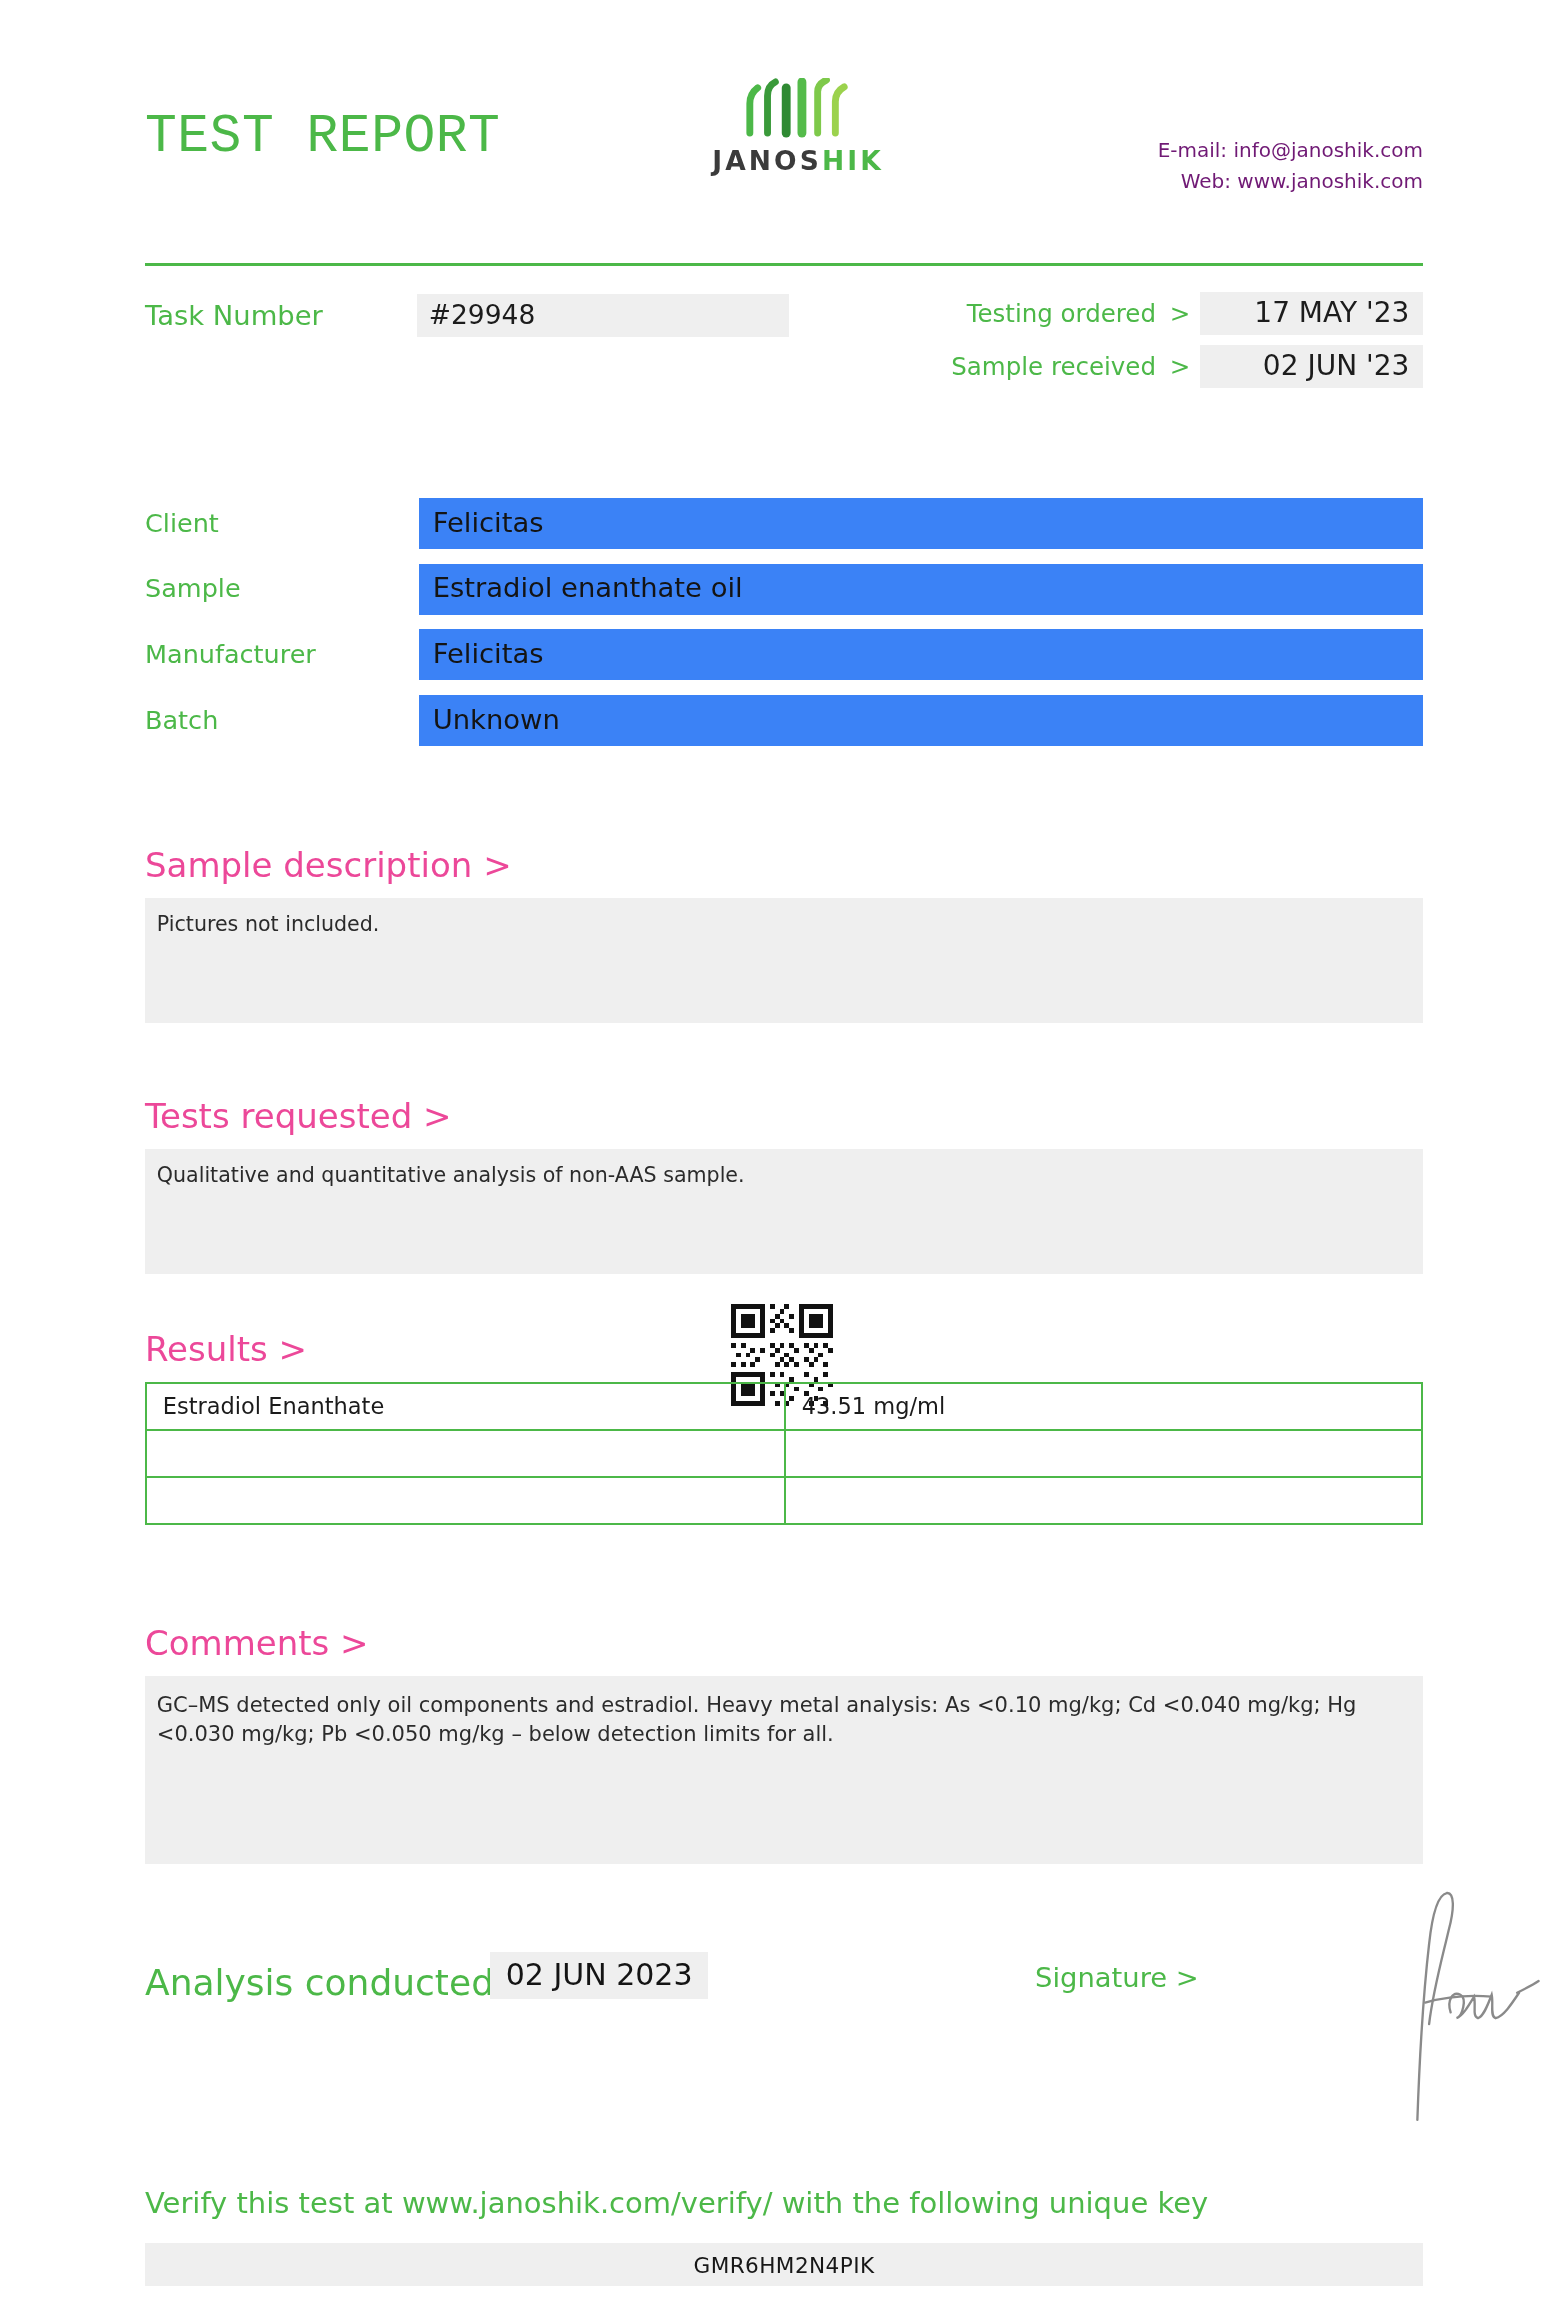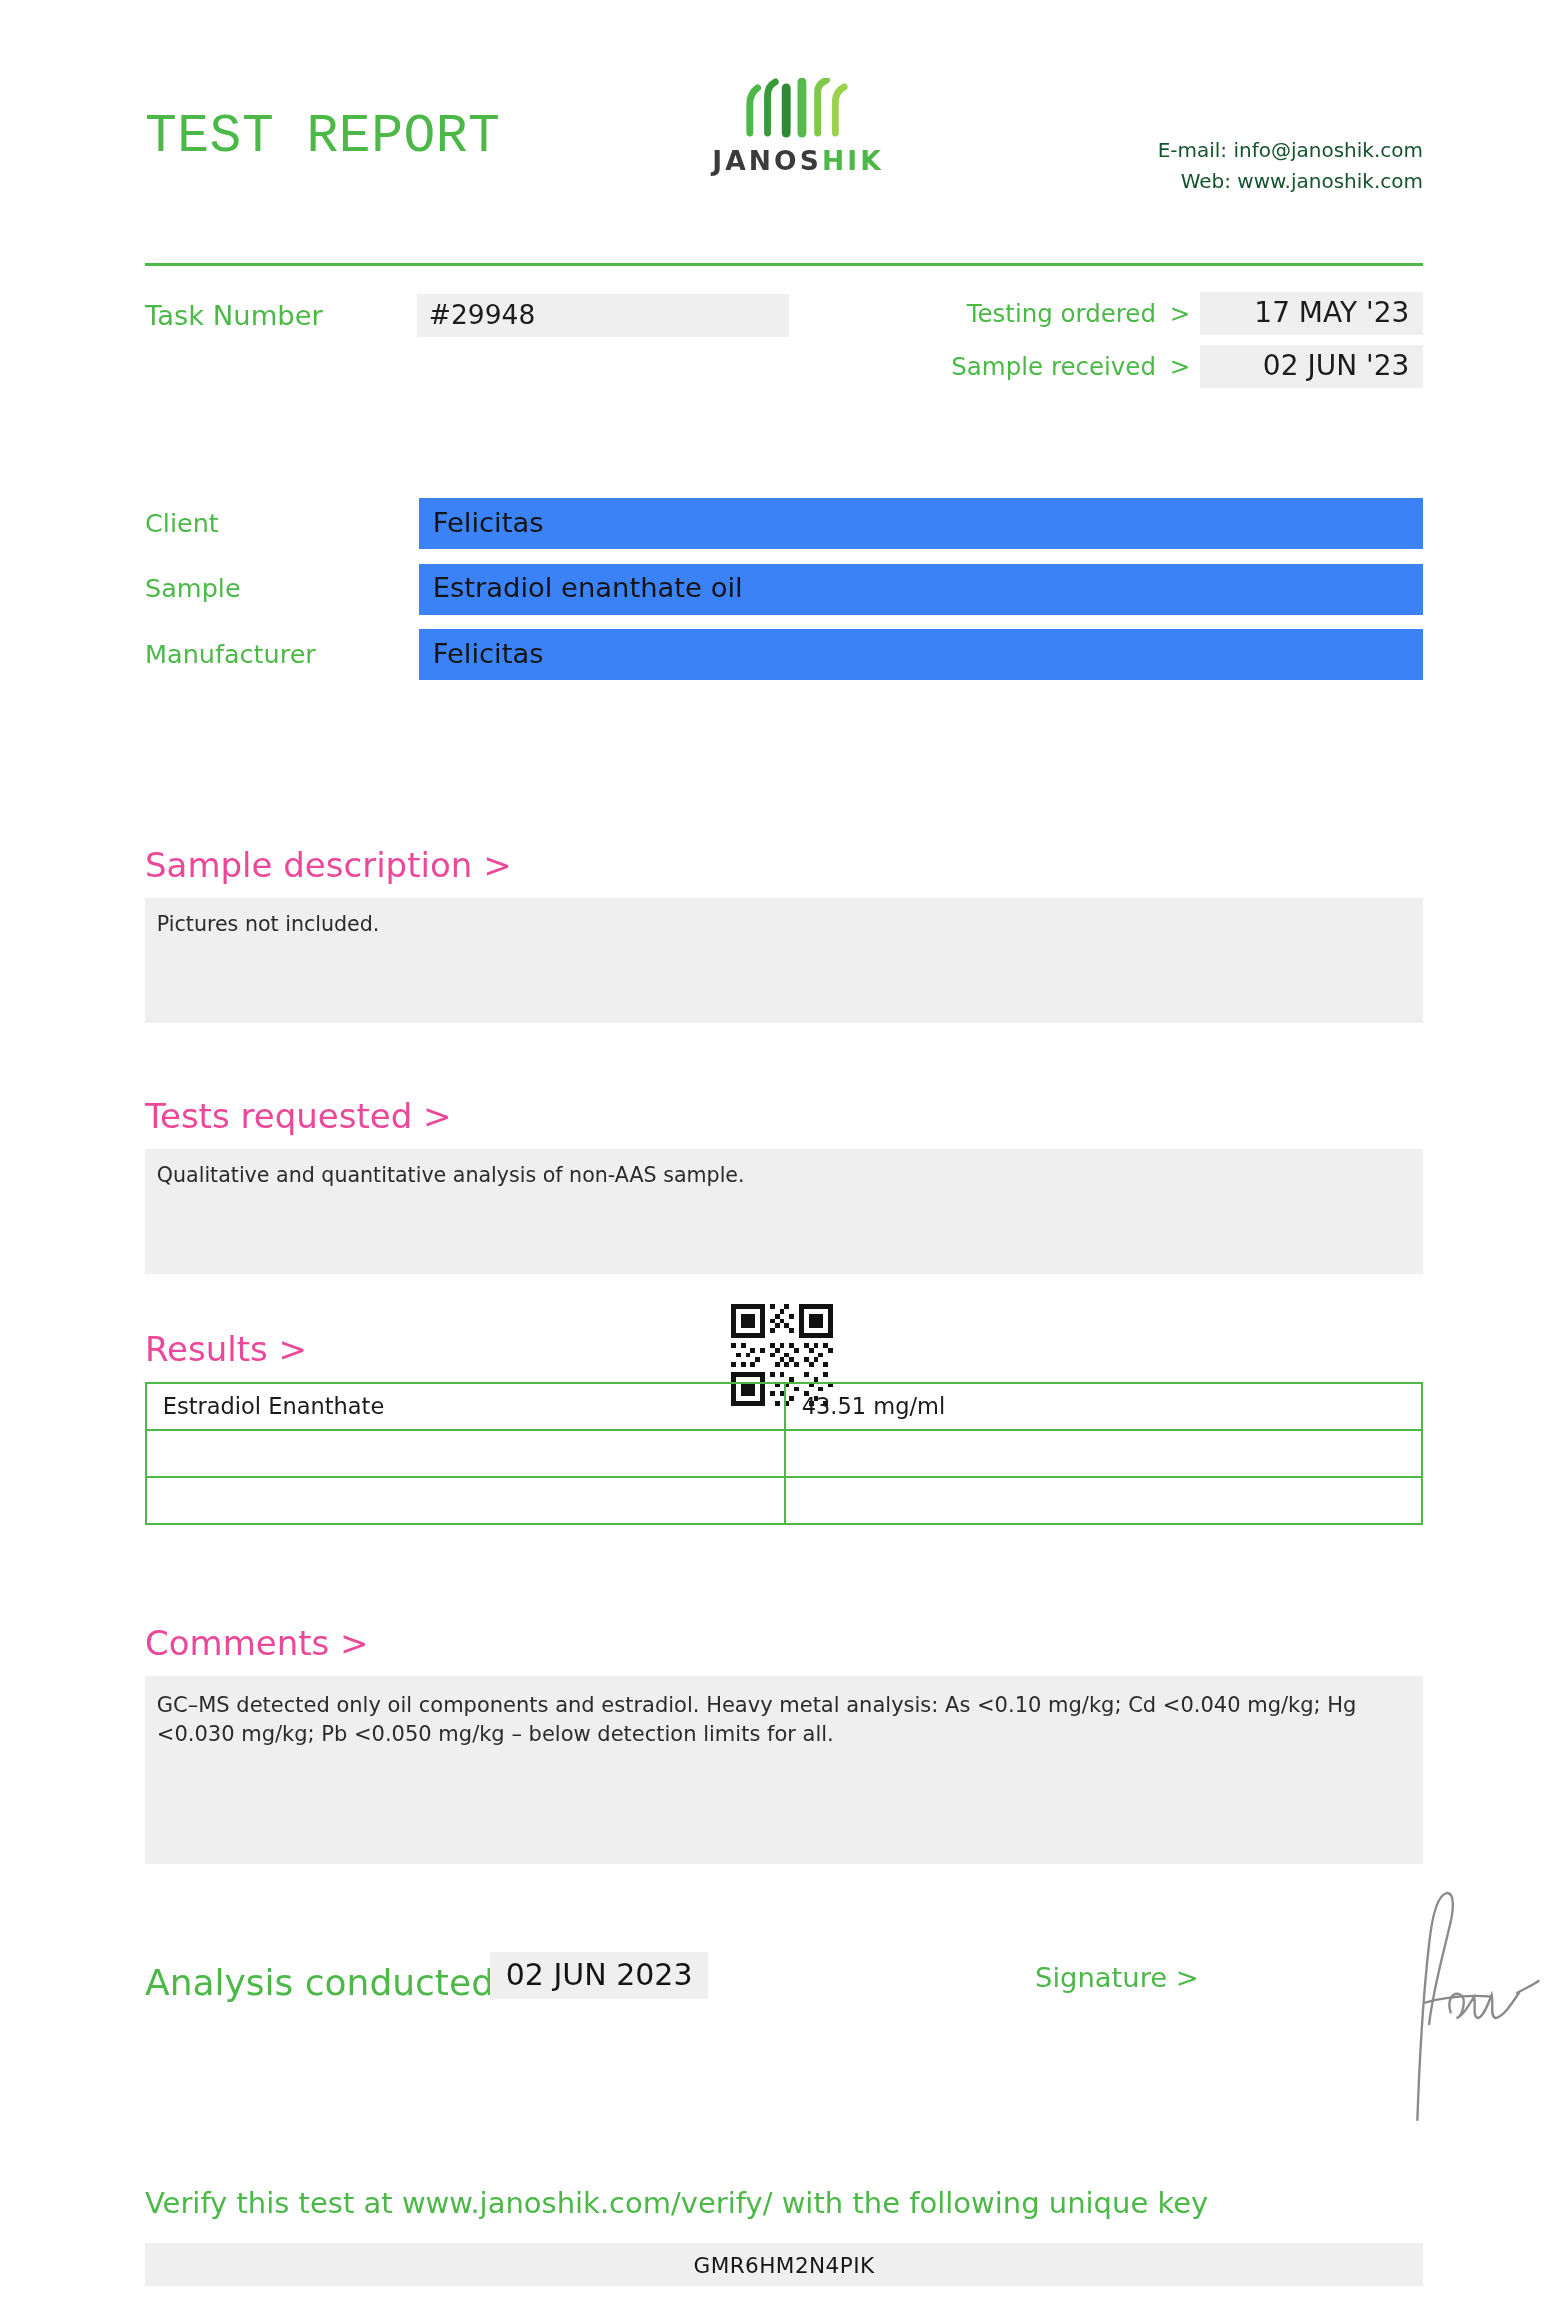--- a/index.html
+++ b/index.html
@@ -67,21 +67,21 @@
     color: #3b3b3b;
     white-space: nowrap;
   }
   .logo-text .g { color: #4cb848; }
   .contact {
     position: absolute;
     right: 0;
     top: 135px;
     text-align: right;
     font-size: 20px;
-    color: #14532d;
+    color: #701a75;
     line-height: 1.55;
     white-space: nowrap;
     margin-left: 44px;
   }
   .hr-green {
     position: absolute;
     left: 145px;
     top: 263px;
     width: 1278px;
     height: 2.9px;
@@ -362,20 +362,24 @@
       <div class="info-key">Client</div>
       <div class="info-val">Felicitas</div>
     </div>
     <div class="info-row">
       <div class="info-key">Sample</div>
       <div class="info-val">Estradiol enanthate oil</div>
     </div>
     <div class="info-row">
       <div class="info-key">Manufacturer</div>
       <div class="info-val">Felicitas</div>
+    </div>
+    <div class="info-row">
+      <div class="info-key">Batch</div>
+      <div class="info-val">Unknown</div>
     </div>
   </div>
 
   <div class="block-desc">
     <div class="sec-title">Sample description &gt;</div>
     <div class="sec-box">Pictures not included.</div>
   </div>
 
   <div class="block-tests">
     <div class="sec-title">Tests requested &gt;</div>

